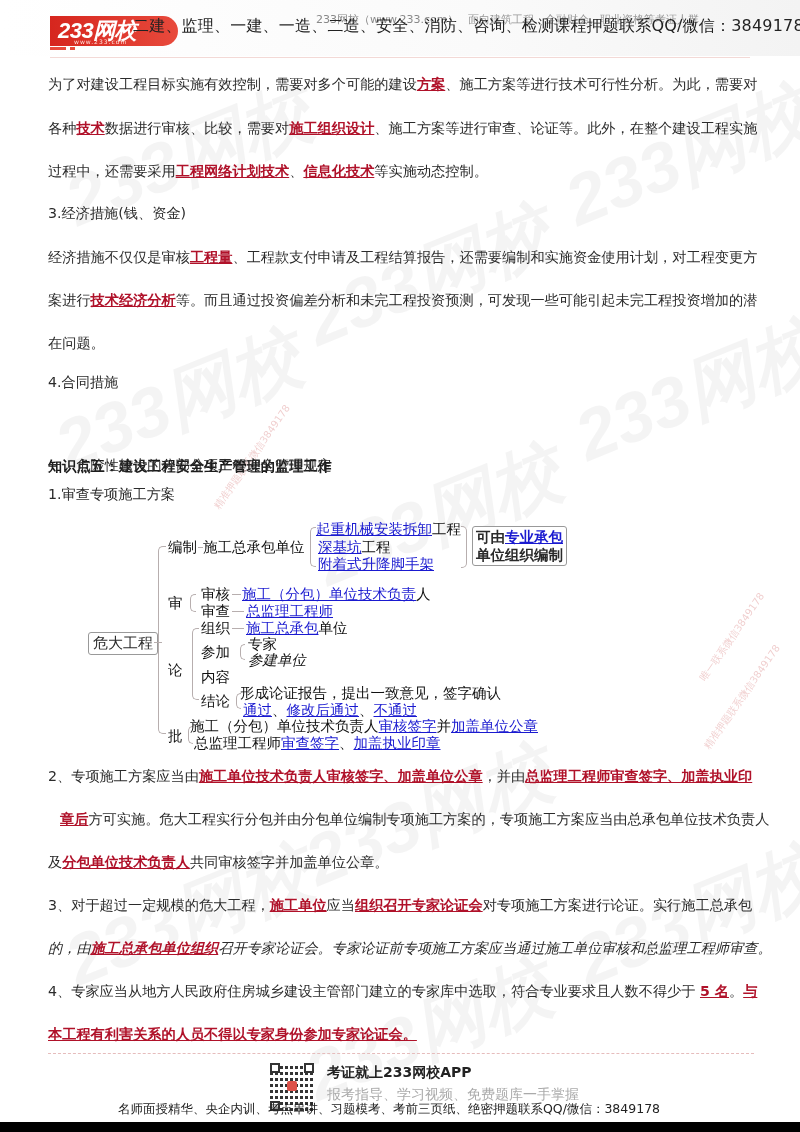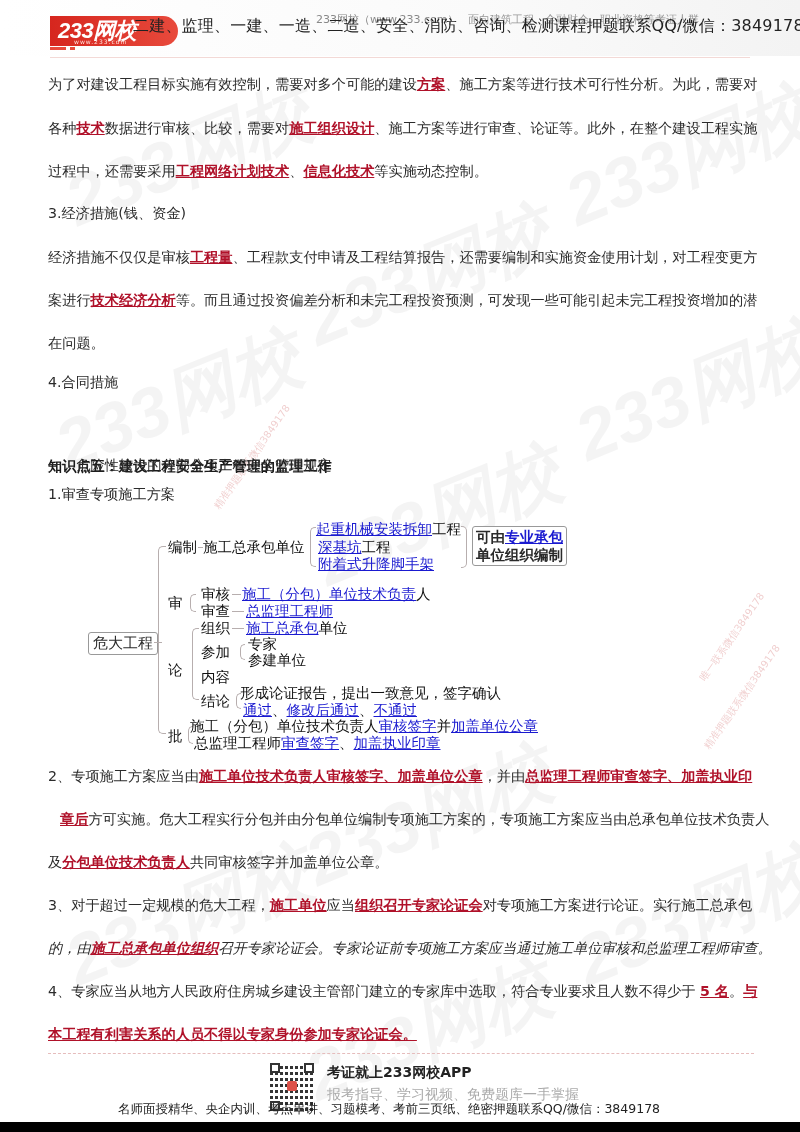--- a/index.html
+++ b/index.html
@@ -145,21 +145,21 @@
   <div class="mm" style="left:168px;top:661px;">论</div>
   <div class="brace" style="left:192px;top:628px;width:7px;height:72px;"></div>
   <div class="mm" style="left:201px;top:619px;">组织</div>
   <div class="line" style="left:232px;top:628px;width:12px;height:1px;"></div>
   <div class="mm" style="left:246px;top:619px;">
     <span class="lnk">施工总承包</span><span>单位</span>
   </div>
   <div class="mm" style="left:201px;top:643px;">参加</div>
   <div class="brace" style="left:240px;top:644px;width:5px;height:16px;"></div>
   <div class="mm" style="left:248px;top:635px;">专家</div>
-  <div class="mm" style="left:248px;top:651px;">参建单位</div>
+  <div class="mm" style="left:248px;top:651px;font-style:italic;">参建单位</div>
   <div class="mm" style="left:201px;top:668px;">内容</div>
   <div class="mm" style="left:201px;top:692px;">结论</div>
   <div class="brace" style="left:236px;top:693px;width:5px;height:16px;"></div>
   <div class="mm" style="left:240px;top:684px;">形成论证报告，提出一致意见，签字确认</div>
   <div class="mm" style="left:243px;top:701px;">
     <span class="lnk">通过</span><span>、</span><span class="lnk">修改后通过</span><span>、</span><span class="lnk">不通过</span>
   </div>
 
   <div class="mm" style="left:168px;top:727px;">批</div>
   <div class="brace" style="left:188px;top:726px;width:5px;height:18px;"></div>

